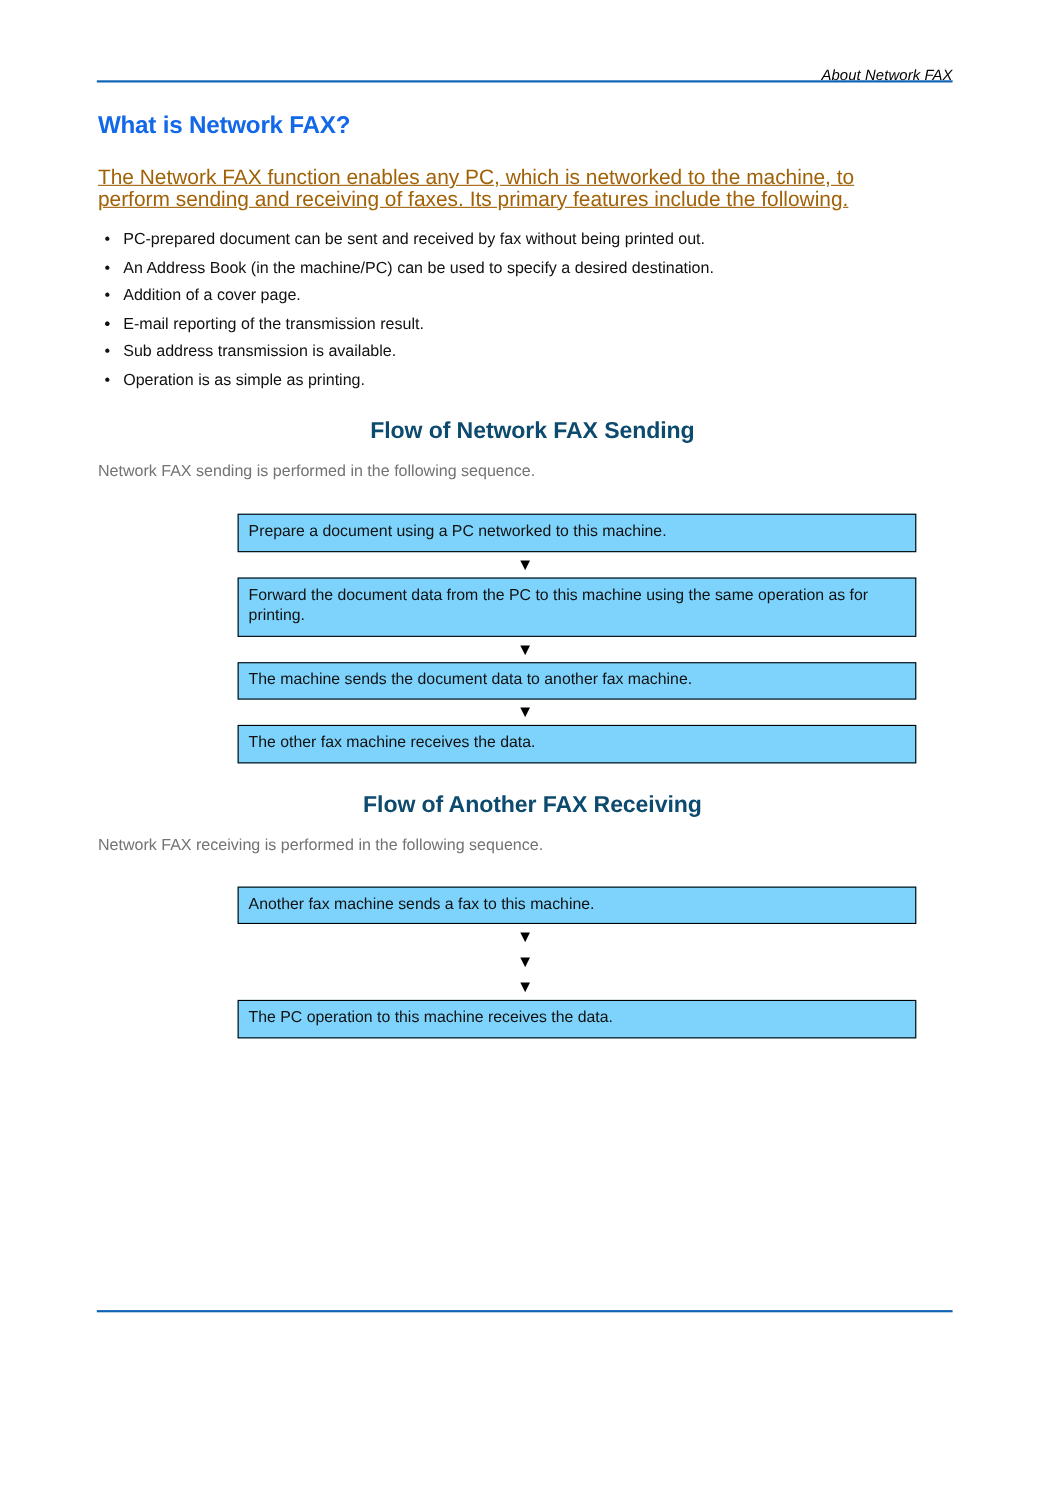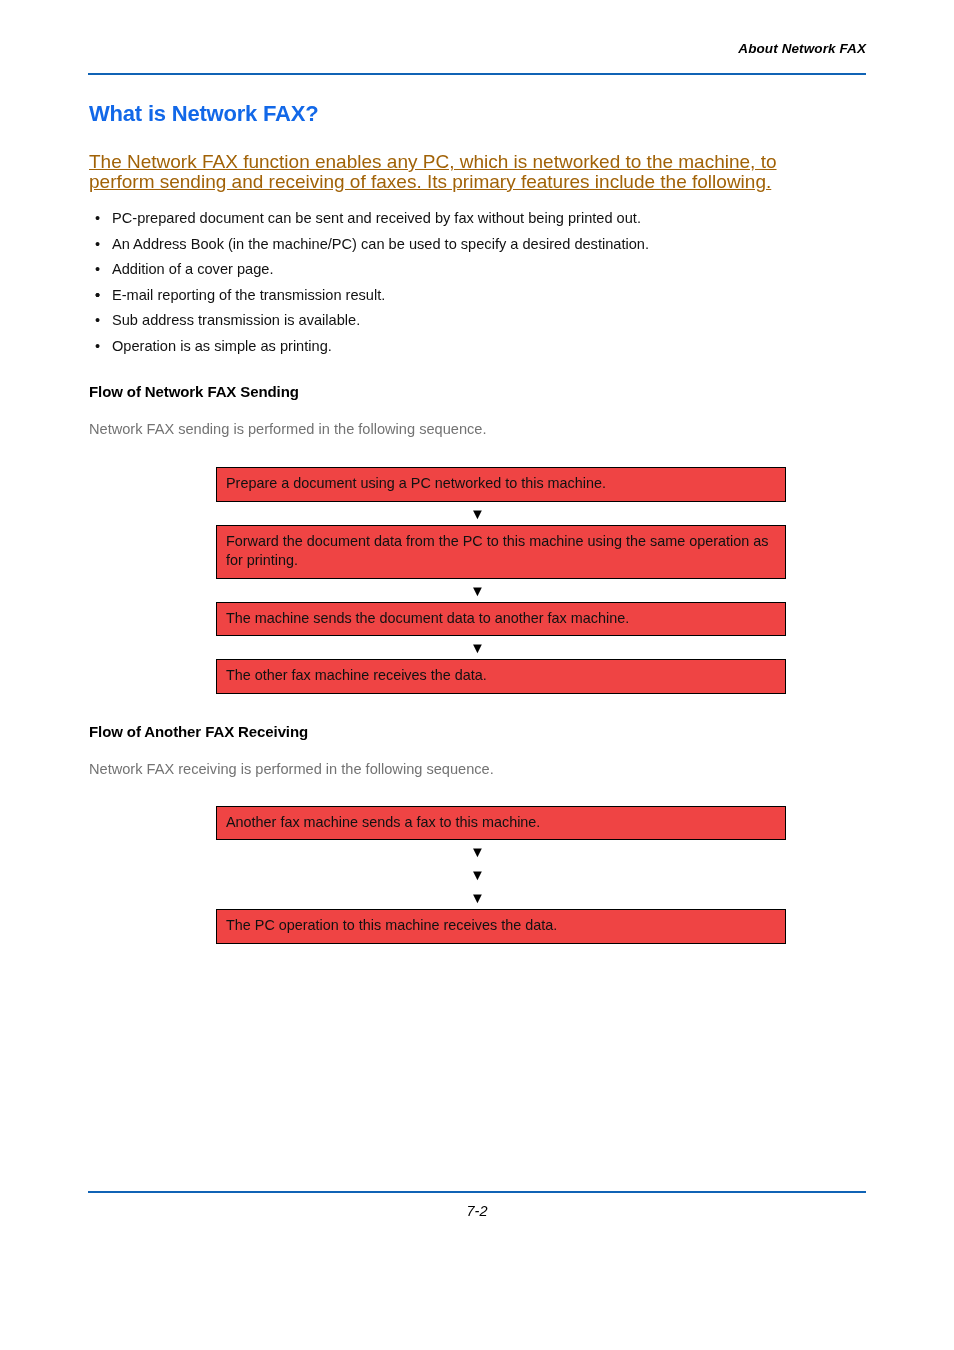--- a/index.html
+++ b/index.html
@@ -22,23 +22,22 @@
     left: 0; top: 0;
     width: 954px;
     height: 1350px;
     overflow: hidden;
   }
 
   
   .header {
     position: absolute;
     left: 88px;
-    top: 40px;
-    width: 778px;
-    font-weight: bold;
+    top: 60px;
+    width: 778px;
   }
   .header-title {
     font-size: 13.5px;
     font-style: italic;
     text-align: right;
     color: #000000;
     line-height: 17px;
     letter-spacing: 0.1px;
   }
   .header-rule {
@@ -97,47 +96,48 @@
   }
   ul.bullets li .dot {
     position: absolute;
     left: 6px;
     top: 0;
     font-size: 14.6px;
     line-height: 19px;
   }
 
   h2.sub-heading {
-    font-size: 15px;
+    font-size: 21px;
     font-weight: bold;
     margin: 0;
     padding: 0;
     line-height: 20px;
-    color: #000000;
+    color: #0c4a6e;
     letter-spacing: -0.1px;
+    text-align: center;
   }
 
   p.lead {
     font-size: 14.6px;
     line-height: 19px;
     margin: 0;
     padding: 0;
     color: #737373;
   }
 
   
   .flow {
     width: 523px;
     margin-left: 127px;   
   }
   .flow-box {
     box-sizing: border-box;
-    width: 570px;
+    width: 617px;
     border: 1.6px solid #000000;
-    background: #ef4444;
+    background: #7dd3fc;
     padding: 6px 9px 7px 9px;
     font-size: 14.4px;
     line-height: 19.5px;
     color: #111111;
   }
   .flow-arrow {
     width: 523px;
     text-align: center;
     font-size: 15px;
     line-height: 17px;
@@ -250,15 +250,14 @@
       <div class="flow-box">Another fax machine sends a fax to this machine.</div>
       <div class="flow-arrow">▼</div>
       <div class="flow-arrow">▼</div>
       <div class="flow-arrow">▼</div>
       <div class="flow-box">The PC operation to this machine receives the data.</div>
     </div>
 
   </div>
 
   <div class="footer-rule" style="background: rgb(16, 99, 181);"></div>
-  <div class="footer-page">7-2</div>
 
 </div>
 
 </body></html>

